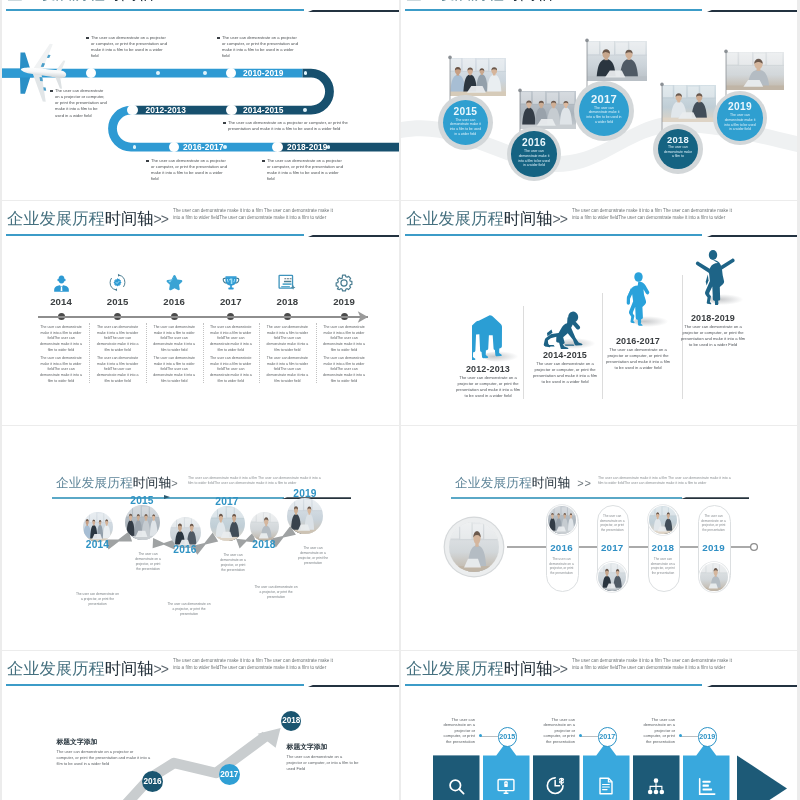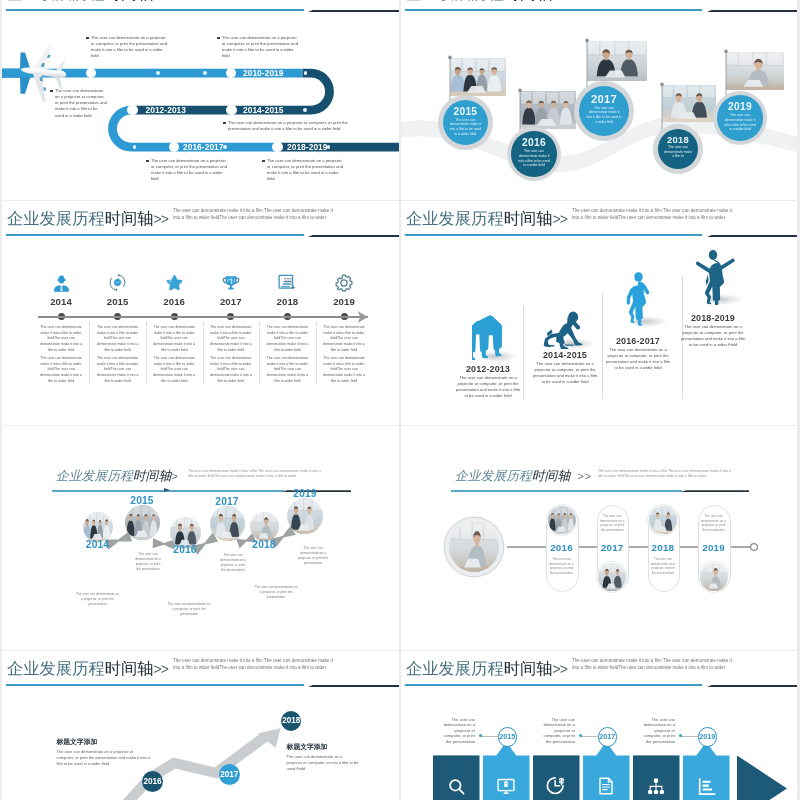--- a/index.html
+++ b/index.html
@@ -57,21 +57,21 @@
   
   .s4-yr{position:absolute;font-size:9.0px;font-weight:bold;color:#3a3e41;text-align:center;
          width:80px;letter-spacing:0.1px;}
   .s4-tx{position:absolute;font-size:4.15px;line-height:6.15px;color:#50555a;text-align:center;width:66px;}
   .s4-sep{position:absolute;border-left:0.7px solid #dcdcdc;}
   .s4-fig{position:absolute;}
   .s4-sh{position:absolute;border-radius:50%;
          background:radial-gradient(ellipse at 30% 50%, rgba(120,125,130,0.42), rgba(120,125,130,0) 72%);}
 
   
-  .hdr2{position:absolute;left:0;top:10px;width:100%;height:60px;font-style:italic;}
+  .hdr2{position:absolute;left:0;top:17px;width:100%;height:60px;}
   .ttl2{position:absolute;left:54px;top:31px;font-size:12.8px;line-height:17px;white-space:nowrap;}
   .ttl2 .a{color:#5e8599;} .ttl2 .b{color:#25323c;}
   .ttl2 .c{color:#6d767c;font-size:11px;letter-spacing:0px;}
   .ttl2.tight .c{margin-left:0;}
   .ttl2.wide .c{margin-left:7px;letter-spacing:1px;}
   .sub2{position:absolute;top:33px;font-size:3.5px;line-height:5.3px;color:#8a8f93;width:136px;}
   .rule2{position:absolute;left:50px;right:48px;top:54px;height:3px;}
   .rule2 i{position:absolute;top:0.4px;height:1.7px;background:#5aa8c7;left:0;right:67px;}
   .rule2 b{position:absolute;top:0.2px;height:1.7px;background:#26333d;left:230px;right:0;
            clip-path:polygon(5px 0,100% 0,100% 100%,0 100%);}

